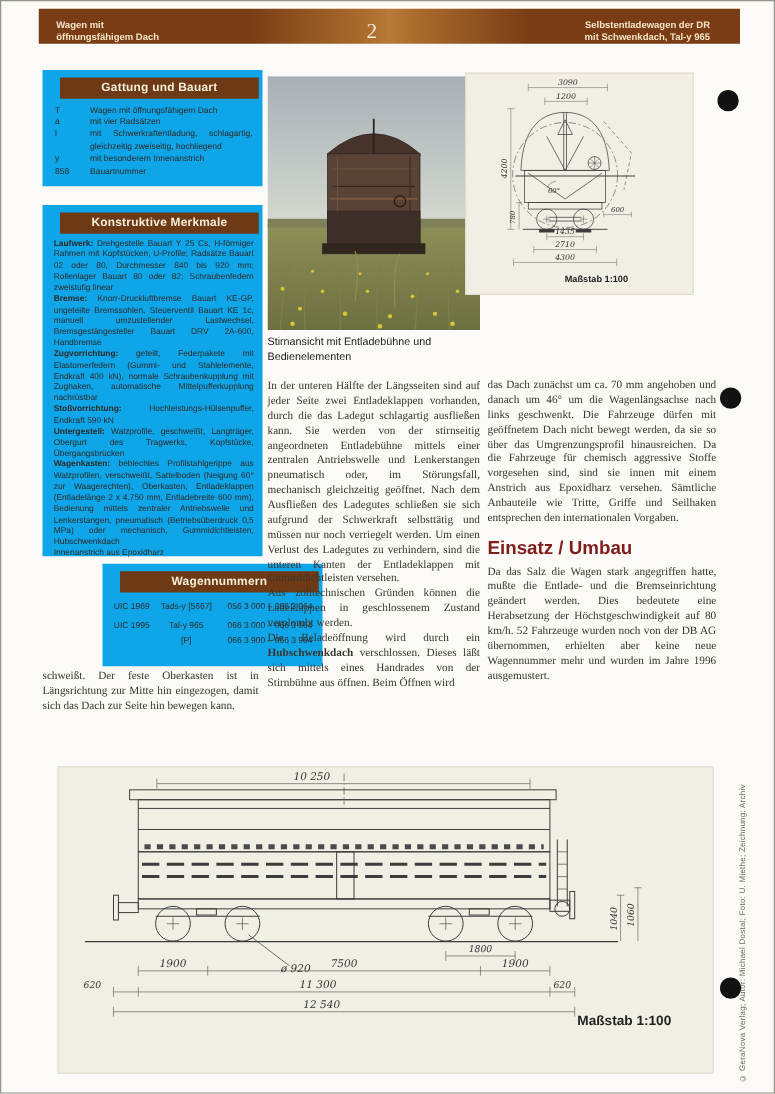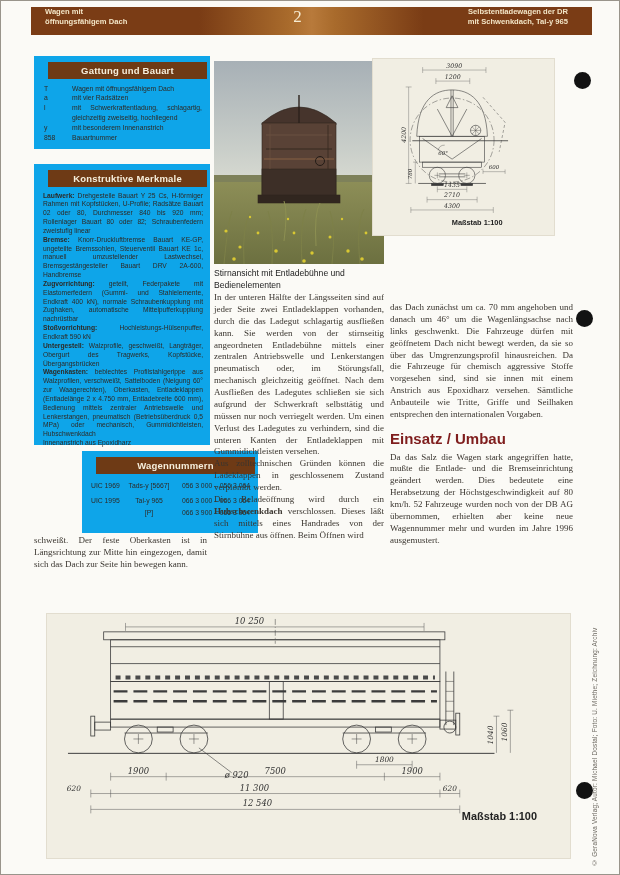--- a/index.html
+++ b/index.html
@@ -4,21 +4,21 @@
 <style>
   html,body { margin:0; padding:0; background:#dcdcdc; }
   .page {
     position:relative; width:620px; height:875px; margin:0 auto;
     background:#fbfaf6; border:1px solid #99948b; box-sizing:border-box;
     overflow:hidden; font-family:"Liberation Sans", sans-serif; color:#2e2a26;
   }
   
   .header-bar {
     position:absolute; left:30px; top:6px; width:561px; height:28px;
-    display:flex; align-items:flex-start; justify-content:space-between;
+    display:flex; align-items:flex-end; justify-content:space-between;
     background:linear-gradient(90deg,#7a3c15 0%,#7a3c15 30%,#a96b2c 46%,#b87a3b 50%,#a96b2c 54%,#7a3c15 70%,#7a3c15 100%);
     color:#f3e5c6;
   }
   .header-left { padding-left:14px; font-size:7.6px; font-weight:bold; line-height:1.35; }
   .header-right { padding-right:24px; font-size:7.6px; font-weight:bold; line-height:1.35; text-align:right; }
   .page-num { font-family:"Liberation Serif", serif; font-size:17px; font-weight:normal; color:#f6ecd2; }
   
   .box { position:absolute; left:33px; width:176px; background:#0ea5e9; box-sizing:border-box; padding-bottom:6px; }
   .box-title {
     margin:6px 3px 5px 14px; background:#6e3a15; color:#f6eedb;
@@ -34,21 +34,21 @@
   .w-uic { width:30px; flex:none; }
   .w-type { width:56px; flex:none; text-align:center; }
   .w-range { flex:1; text-align:right; }
   
   .serif-text {
     font-family:"Liberation Serif", serif; font-size:9px; line-height:1.32;
     text-align:justify; color:#3a352f;
   }
   .serif-text p { margin:0; }
   .left-text { position:absolute; left:33px; top:534px; width:173px; }
-  .mid-col { position:absolute; left:213px; top:291px; width:170px; }
+  .mid-col { position:absolute; left:213px; top:302px; width:170px; }
   .right-col { position:absolute; left:389px; top:301px; width:183px; }
   .caption { position:absolute; left:213px; top:267px; width:170px; font-size:8.6px; font-weight:normal; line-height:1.35; color:#222; }
   .einsatz-title { font-family:"Liberation Sans", sans-serif; font-size:15px; font-weight:bold; color:#7f1d1d; margin:8px 0 3px 0; }
   
   .photo-frame { position:absolute; left:213px; top:60px; width:170px; height:203px; }
   .front-drawing { position:absolute; left:371px; top:57px; width:183px; height:178px; background:#f1eee3; border:1px solid #e2ddcf; box-sizing:border-box; }
   .side-drawing { position:absolute; left:45px; top:612px; width:525px; height:246px; background:#f1eee3; border:1px solid #e2ddcf; box-sizing:border-box; }
   .drawing-svg { width:100%; height:100%; display:block; }
   text.dim { font-family:"DejaVu Serif", serif; font-style:italic; font-size:8.5px; fill:#333; text-anchor:middle; }
   text.dim-s { font-family:"DejaVu Serif", serif; font-style:italic; font-size:7.5px; fill:#333; text-anchor:middle; }

